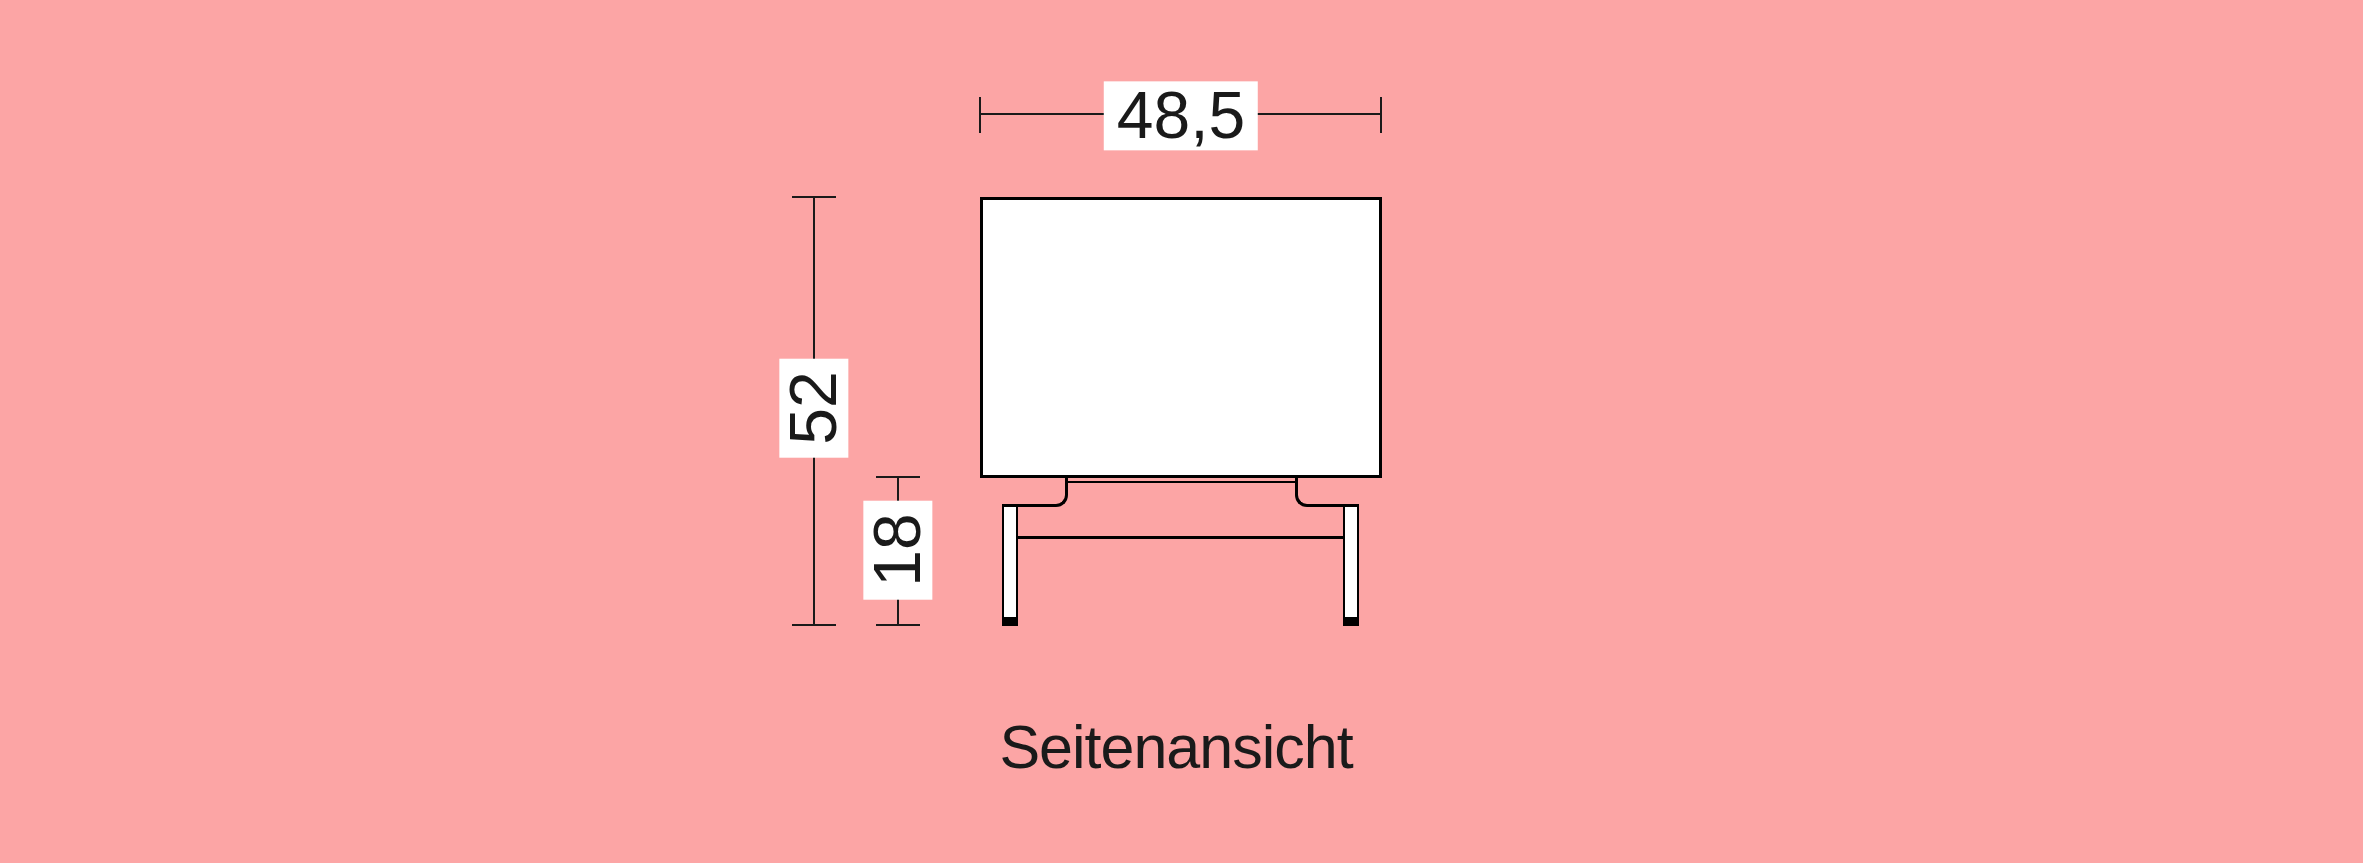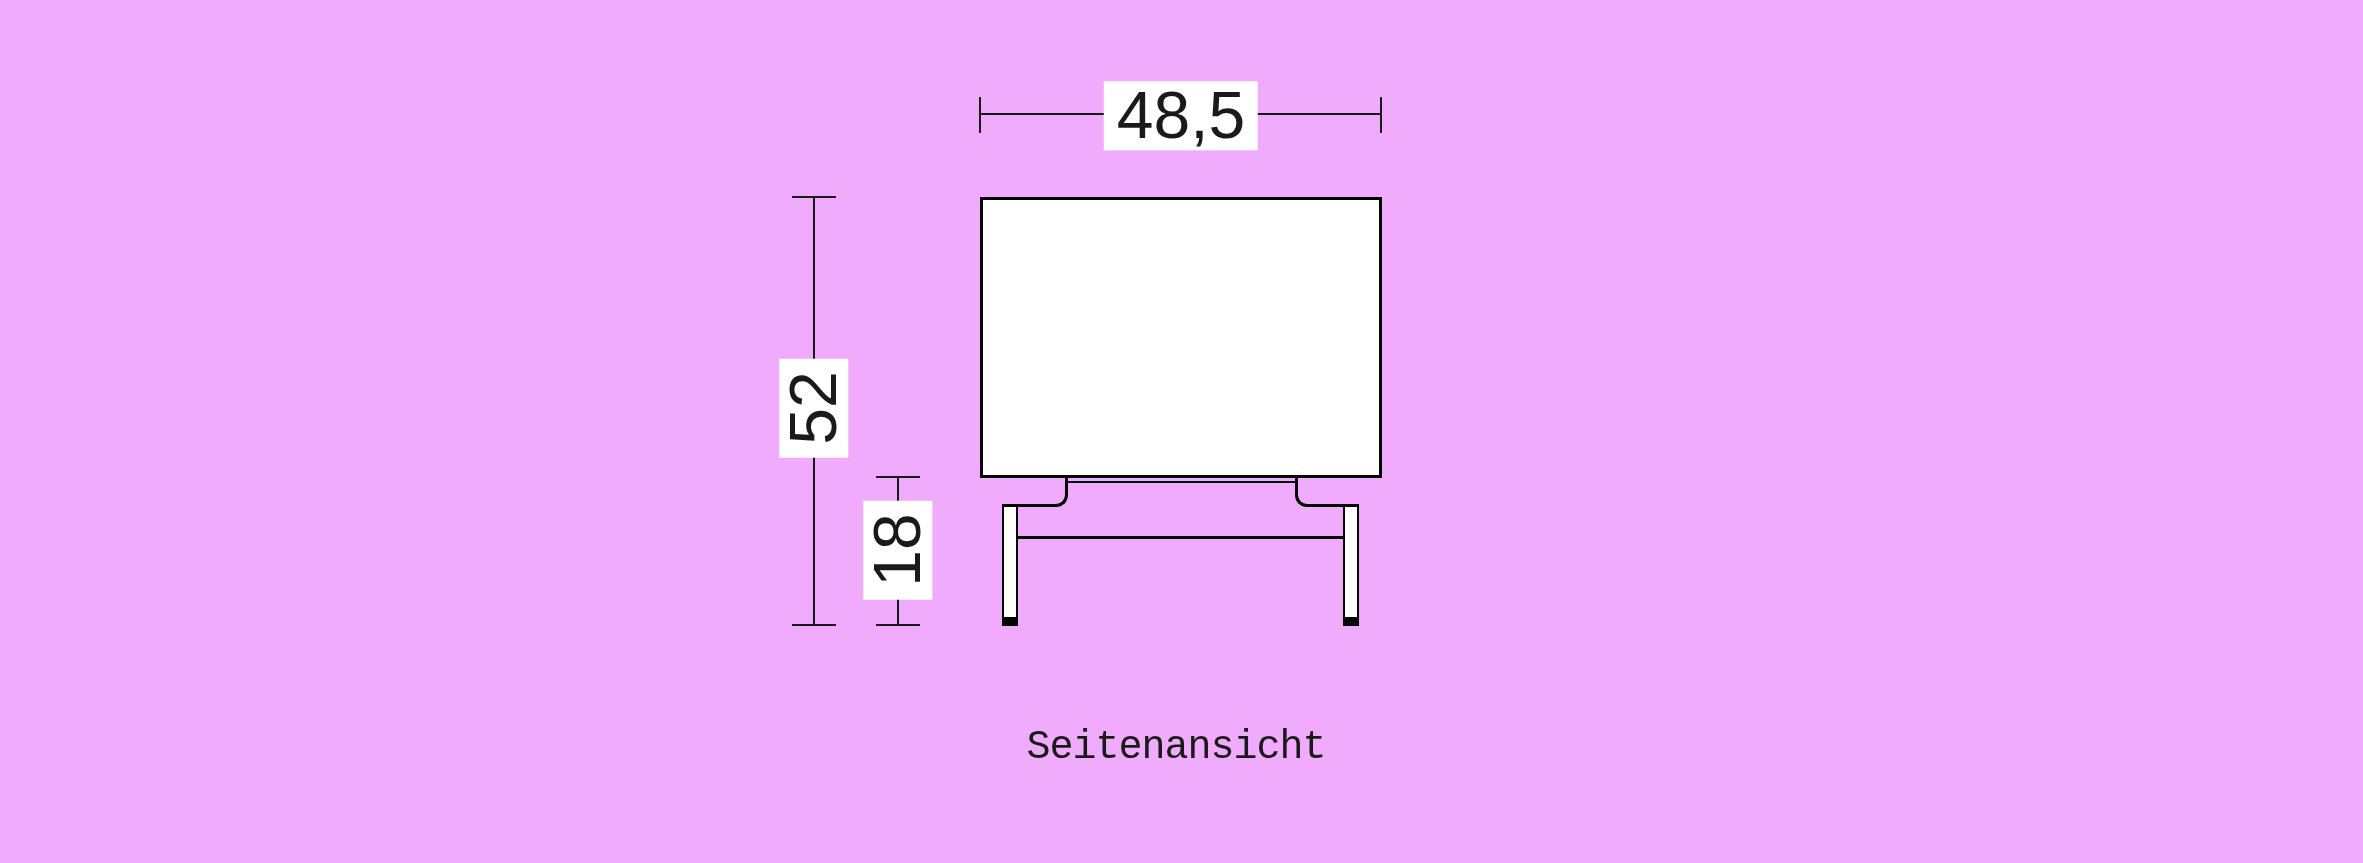--- a/index.html
+++ b/index.html
@@ -4,21 +4,21 @@
 <style>
   html, body {
     margin: 0;
     padding: 0;
     background: #ffffff;
   }
   .canvas {
     position: relative;
     width: 2363px;
     height: 863px;
-    background: #f0abfc;
+    background: #fca5a5;
     overflow: hidden;
     font-family: "Liberation Sans", "DejaVu Sans", sans-serif;
   }
   
   .hline {
     position: absolute;
     height: 2px;
     background: #1a1a1a;
   }
   .vline {
@@ -121,25 +121,24 @@
     top: 536px;
     width: 325px;
     height: 3px;
     background: #000000;
   }
   .view-title {
     position: absolute;
     left: 1176px;
     top: 747px;
     transform: translate(-50%, -50%);
-    font-size: 40px;
+    font-size: 61px;
     letter-spacing: -1px;
     color: #1a1a1a;
     white-space: nowrap;
-    font-family: Liberation Mono, monospace;
   }
 </style>
 </head>
 <body>
 
 <div class="canvas">
 
   <div>
     <div class="hline" style="left:980px; top:113px; width:402px;"></div>
     <div class="vtick" style="left:979px; top:97px;"></div>

